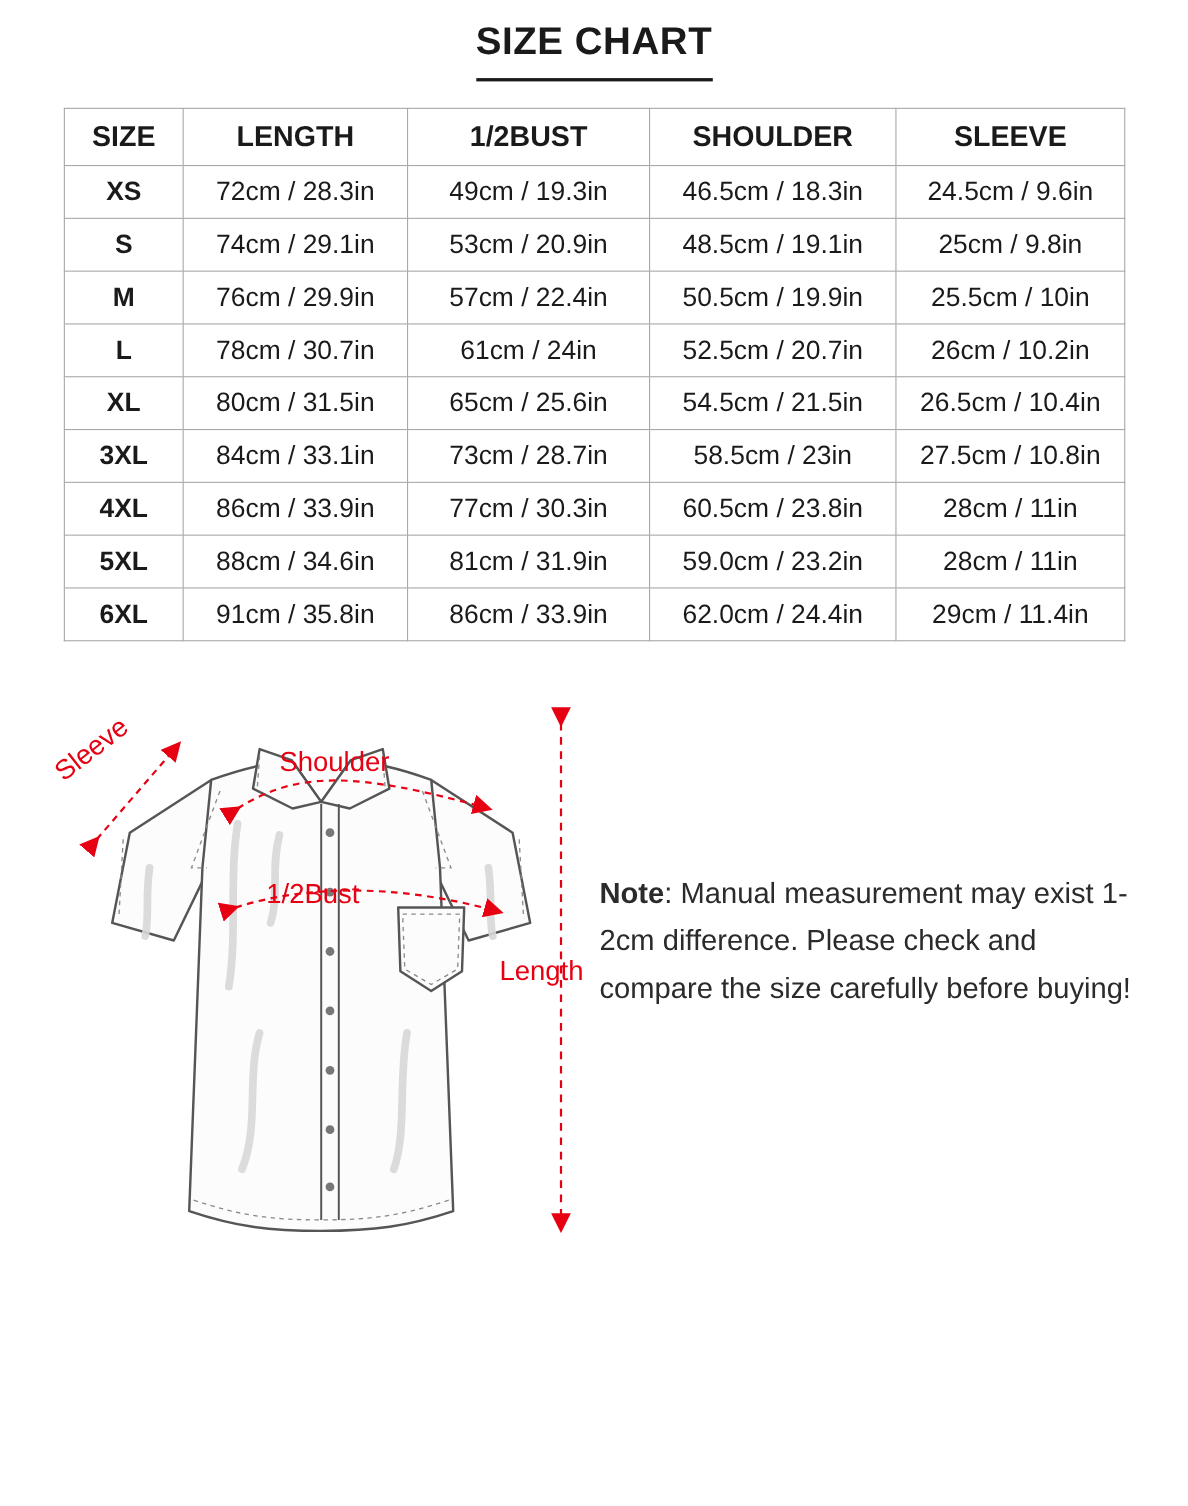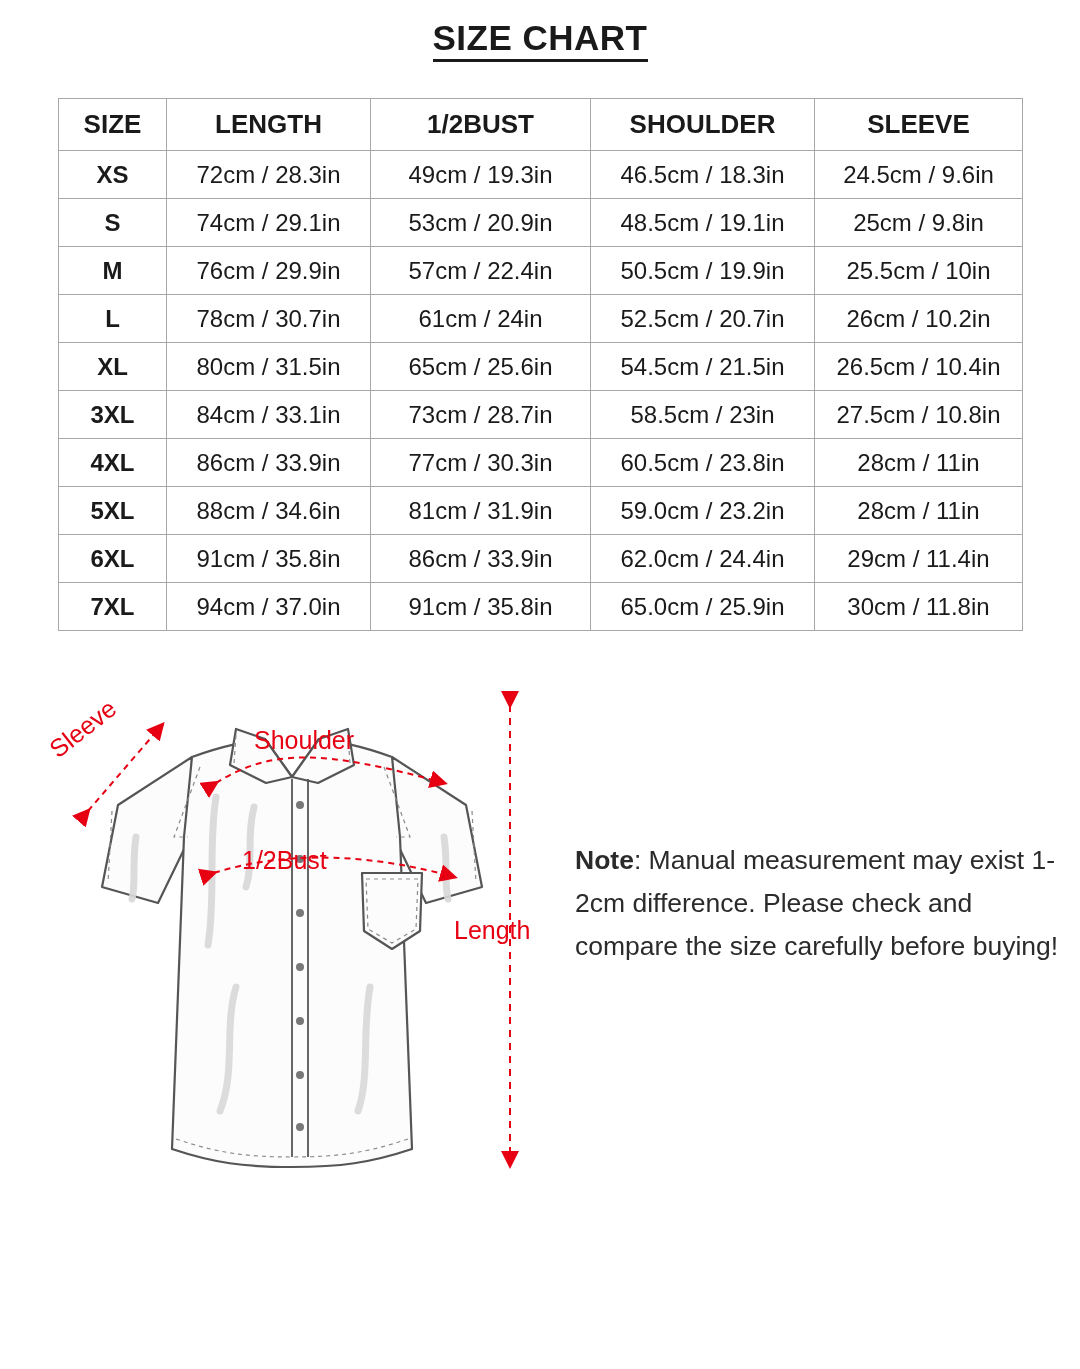--- a/index.html
+++ b/index.html
@@ -22,26 +22,26 @@
     width: 100%;
     text-align: center;
     padding-top: 18px;
   }
   .title {
     display: inline-block;
     font-size: 35px;
     font-weight: bold;
     letter-spacing: 0.5px;
     border-bottom: 3px solid #1a1a1a;
-    padding-bottom: 1px;
+    padding-bottom: 13px;
   }
 
   
   .table-wrap {
-    margin: 36px auto 0 auto;
+    margin: 24px auto 0 auto;
     width: 964px;
   }
   table.size-table {
     border-collapse: collapse;
     width: 100%;
     table-layout: fixed;
   }
   table.size-table th,
   table.size-table td {
     border: 1px solid #a8a8a8;
@@ -79,21 +79,21 @@
     position: absolute;
     left: 40px;
     top: 0;
     width: 520px;
     height: 520px;
   }
   .shirt-area svg { display: block; }
 
   .note {
     position: absolute;
-    left: 575px;
+    left: 545px;
     top: 152px;
     width: 490px;
     font-size: 26.5px;
     line-height: 1.62;
     color: #2b2b2b;
   }
   .note b { font-weight: bold; }
 </style>
 </head>
 <body>
@@ -177,27 +177,20 @@
         <td>59.0cm / 23.2in</td>
         <td>28cm / 11in</td>
       </tr>
       <tr>
         <td class="size-cell">6XL</td>
         <td>91cm / 35.8in</td>
         <td>86cm / 33.9in</td>
         <td>62.0cm / 24.4in</td>
         <td>29cm / 11.4in</td>
       </tr>
-      <tr>
-        <td class="size-cell">7XL</td>
-        <td>94cm / 37.0in</td>
-        <td>91cm / 35.8in</td>
-        <td>65.0cm / 25.9in</td>
-        <td>30cm / 11.8in</td>
-      </tr>
     </tbody>
   </table>
 </div>
 
 <div class="lower">
 
   <div class="shirt-area">
     <svg width="520" height="520" viewBox="0 0 520 520" xmlns="http://www.w3.org/2000/svg">
       <defs>
         <marker id="arrR" markerWidth="9" markerHeight="9" refX="7" refY="4.5" orient="auto">

